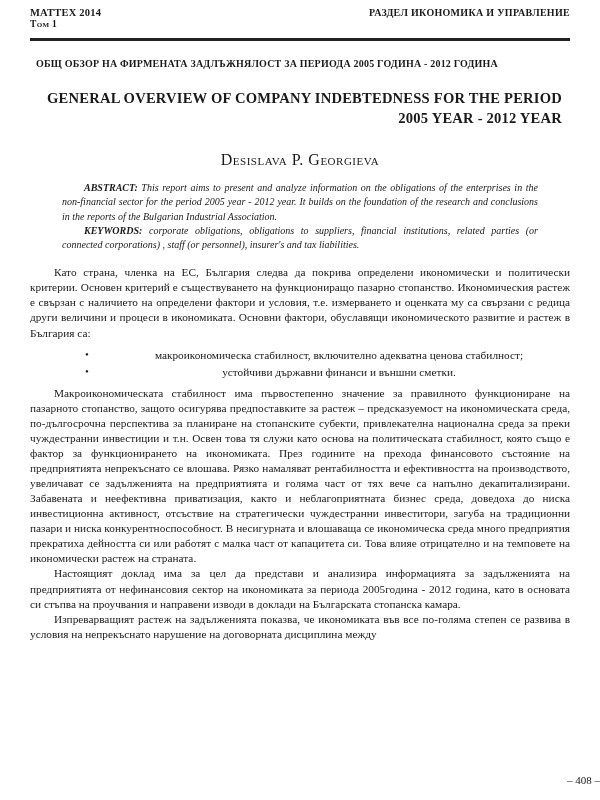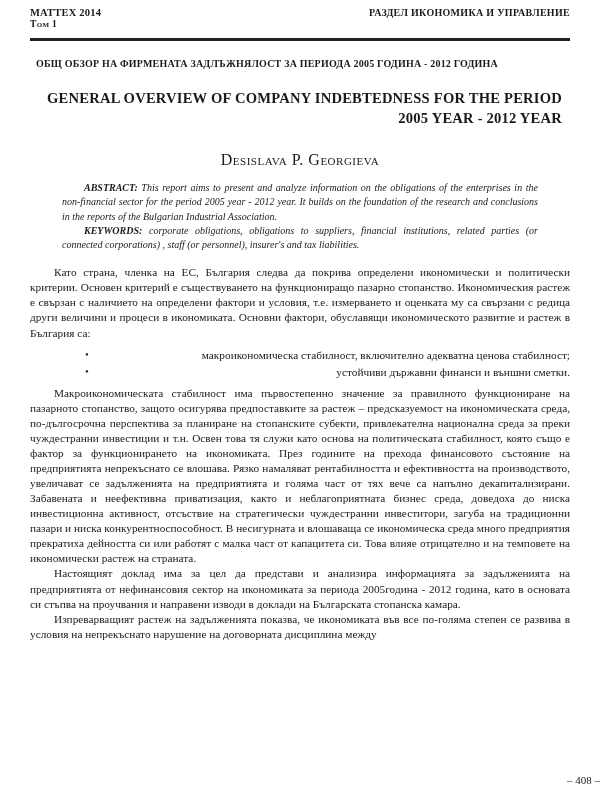--- a/index.html
+++ b/index.html
@@ -115,21 +115,21 @@
 
   ul.bullets {
     list-style: none;
     margin: 6px 0 5px 0;
     padding: 0;
   }
   ul.bullets li {
     position: relative;
     padding-left: 78px;
     line-height: 1.5;
-    text-align: right;
+    text-align: center;
   }
   ul.bullets li::before {
     content: "\2022";
     position: absolute;
     left: 55px;
     top: -1px;
     font-size: 11px;
   }
 
   

